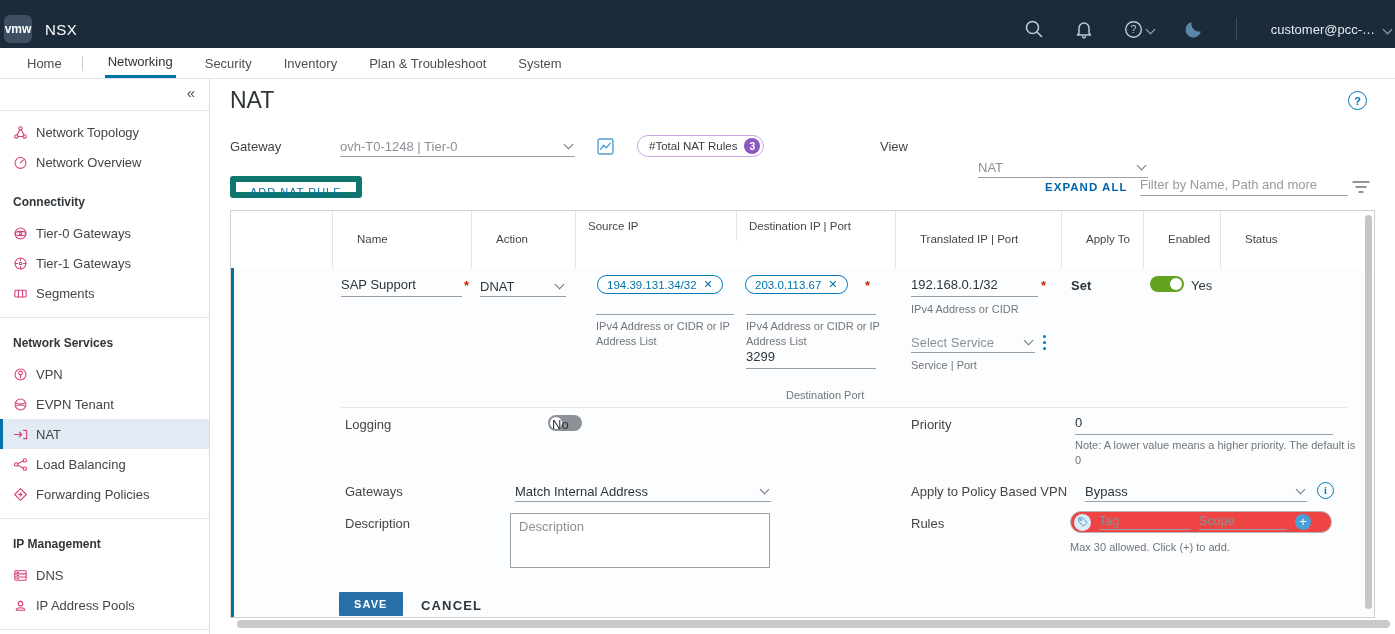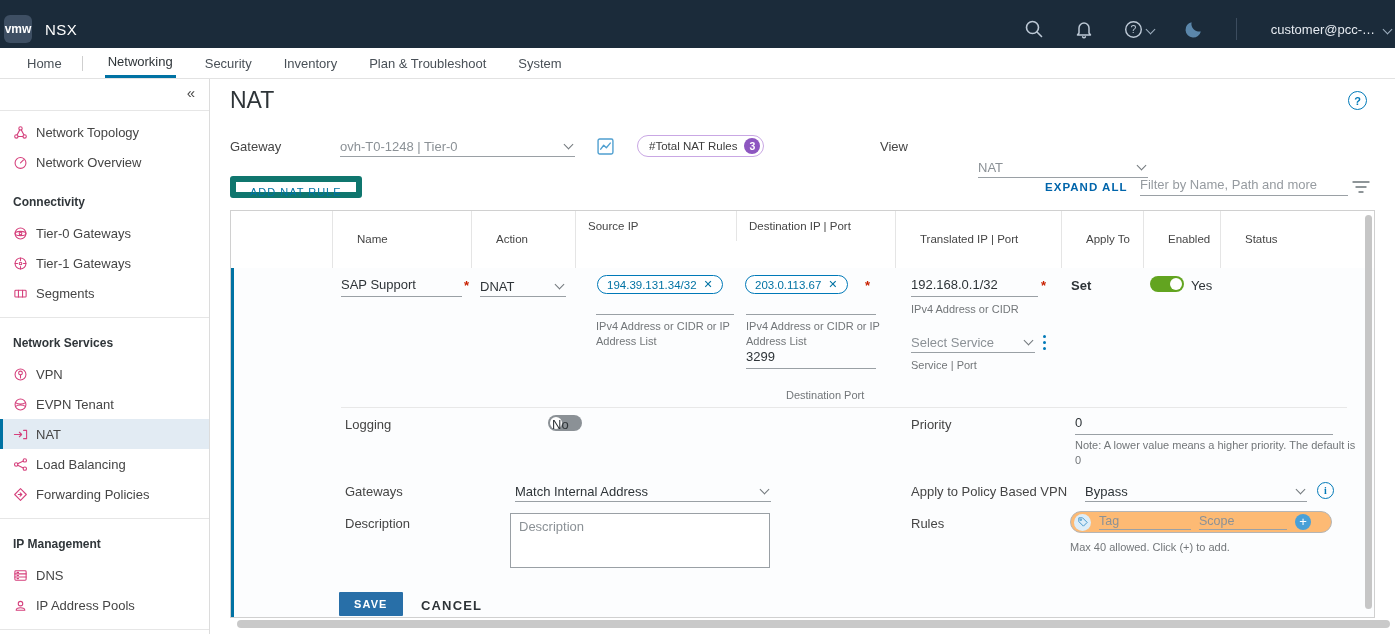--- a/index.html
+++ b/index.html
@@ -89,21 +89,21 @@
   .tgl::after{content:"";position:absolute;width:12px;height:12px;border-radius:50%;background:#fff;top:2px;}
   .tgl.on{background:#62a420;}  .tgl.on::after{right:2px;}
   .tgl.off{background:#8b9196;} .tgl.off::after{left:2px;}
   .kebab{display:flex;flex-direction:column;gap:3px;cursor:pointer;}
   .kebab i{width:3px;height:3px;border-radius:50%;background:#0079b8;}
   .divline{position:absolute;height:1px;background:#e8e8e8;}
   .ta{border:1px solid #9aa0a5;resize:none;font-family:inherit;font-size:13px;color:#2e3438;
       padding:5px 8px;box-sizing:border-box;background:#fff;outline:none;}
   .ta::placeholder{color:#8b9196;}
   .tags-pill{display:flex;align-items:center;border:1px solid #b5b5b5;border-radius:12px;
-             height:22px;box-sizing:border-box;padding:0 3px;background:#fdba74;gap:8px;}
+             height:22px;box-sizing:border-box;padding:0 3px;background:#ef4444;gap:8px;}
   .tag-circ{width:17px;height:17px;border-radius:50%;background:#ddedf8;display:flex;
             align-items:center;justify-content:center;}
   .mini-in{border:none;outline:none;background:transparent;border-bottom:1px solid #9aa0a5;
            font-size:12.5px;font-family:inherit;color:#2e3438;padding:0 0 1px;}
   .mini-in::placeholder{color:#8b9196;}
   .plus-circ{width:16px;height:16px;border-radius:50%;background:#49a0d7;color:#fff;font-size:13px;
              line-height:15px;text-align:center;cursor:pointer;flex:0 0 16px;}
   .btn-primary{background:#286fa8;color:#fff;border:none;border-radius:1px;font-size:11px;
                font-weight:bold;letter-spacing:.1em;padding:6px 15px;cursor:pointer;font-family:inherit;}
   .info-circ{width:15px;height:15px;border-radius:50%;border:1.3px solid #0079b8;color:#0079b8;
@@ -411,21 +411,21 @@
           <span class="tag-circ">
             <svg width="10" height="10" viewBox="0 0 12 12" fill="none" stroke="#4798cc" stroke-width="1.2" stroke-linejoin="round">
                 <path d="M1 5.5 V1 h4.5 L11 6.5 L6.5 11 Z"></path>
                 <circle cx="3.4" cy="3.4" r=".9"></circle>
               </svg>
           </span>
           <input class="mini-in" style="width: 92px;" placeholder="Tag">
           <input class="mini-in" style="width: 88px;" placeholder="Scope">
           <span class="plus-circ">+</span>
         </div>
-        <div class="fld helper" style="left:839px;top:272px;">Max 40 allowed. Click (+) to add.</div>
+        <div class="fld helper" style="left:839px;top:272px;">Max 30 allowed. Click (+) to add.</div>
 
         
         <button class="fld btn-primary" style="left:108px;top:324px;">SAVE</button>
         <div class="fld linklike" style="left:190px;top:330px;">CANCEL</div>
       </div>
 
       <div class="vscroll"></div>
     </div>
 
     <div class="hscroll"></div>

